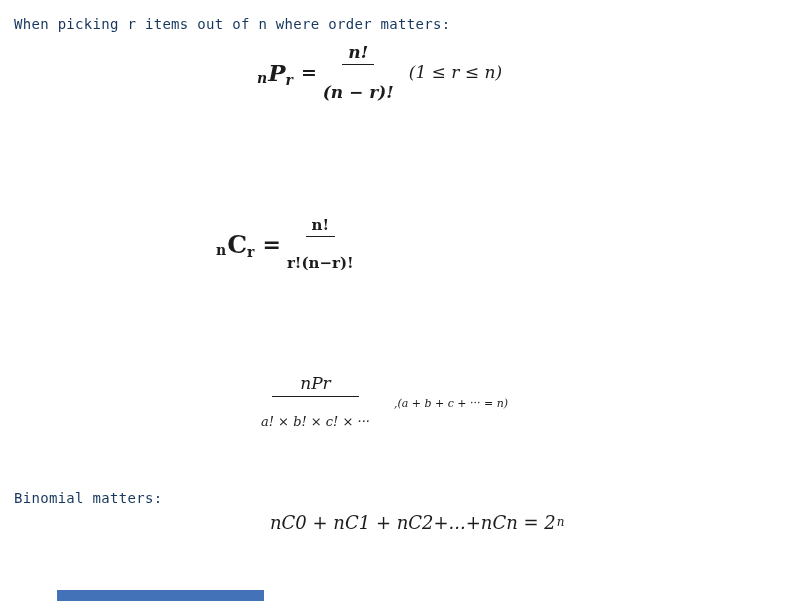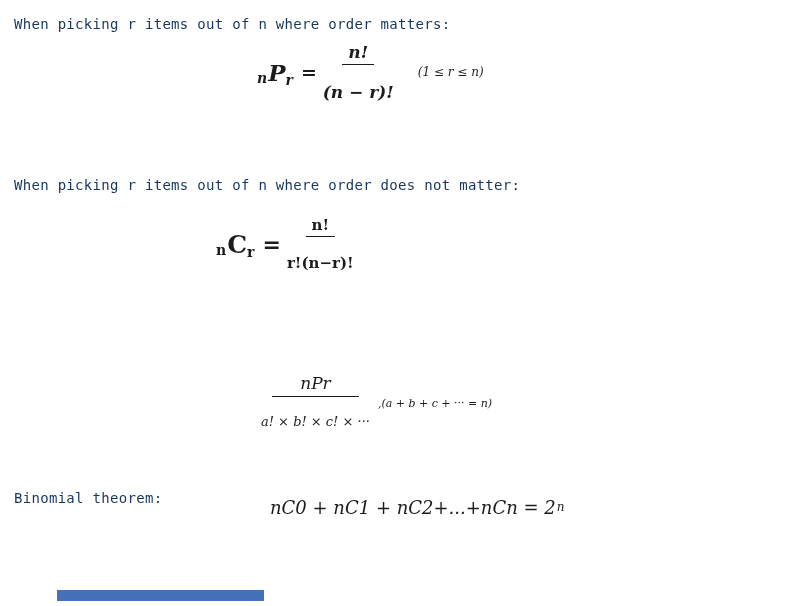--- a/index.html
+++ b/index.html
@@ -42,36 +42,36 @@
   .subr { font-size:14px; position:relative; top:8px; margin-right:2px; }
   .eq { font-size:19px; margin:0 6px; }
 
   .frac { display:inline-flex; flex-direction:column; align-items:center; }
   .frac .num { border-bottom:1.6px solid #1c1c1c; padding:0 6px 2px; }
   .frac .den { padding-top:17px; }
 
   
   #f-perm { left:257px; top:46px; height:52px; }
   #f-perm .num, #f-perm .den { font-size:17px; }
-  #f-perm .cond { font-size:12px; margin-left:24px;font-style:italic; }
+  #f-perm .cond { font-size:17px; margin-left:15px;font-style:italic; }
 
   
   #f-comb { left:216px; top:219px; height:50px; }
   #f-comb .bigletter { font-size:25px; }
   #f-comb .eq { font-size:22px; }
   #f-comb .num, #f-comb .den { font-size:15px; }
 
   
-  #f-rep { left:261px; top:376px; height:50px; }
+  #f-rep { left:261px; top:376px; height:50px;gap:16px; }
   #f-rep .num { font-size:17px; padding:0 28px 3px; }
   #f-rep .den { font-size:13px; }
   #f-rep .tail { font-size:11px; margin-left:8px; position:relative; top:2px; }
 
   
-  #f-binom { left:270px; top:493px; height:28px; font-size:18px; }
+  #f-binom { left:270px; top:508px; height:28px; font-size:18px; }
   #f-binom .exp { font-size:12px; vertical-align:super; margin-left:1px; }
 
   .selection-bar {
     position:absolute;
     left:57px; top:590px;
     width:207px; height:11px;
   }
 </style>
 </head>
 <body>
@@ -85,21 +85,20 @@
     <span class="bigletter bi">P</span>
     <span class="subr bi">r</span>
     <span class="eq b">=</span>
     <span class="frac bi">
       <span class="num">n!</span>
       <span class="den">(n − r)!</span>
     </span>
     <span class="cond i">(1 ≤ r ≤ n)</span>
   </div>
 
-  <div class="heading" id="h-comb">When picking r items out of n where order does not matter:</div>
 
   <div class="formula" id="f-comb">
     <span class="presub b">n</span>
     <span class="bigletter b">C</span>
     <span class="subr b">r</span>
     <span class="eq b">=</span>
     <span class="frac b">
       <span class="num">n!</span>
       <span class="den">r!(n−r)!</span>
     </span>
@@ -107,21 +106,21 @@
 
 
   <div class="formula" id="f-rep">
     <span class="frac i">
       <span class="num">nPr</span>
       <span class="den">a! × b! × c! × ···</span>
     </span>
     <span class="tail i">,(a + b + c + ··· = n)</span>
   </div>
 
-  <div class="heading" id="h-binom">Binomial theorem:</div>
+  <div class="heading" id="h-binom">Binomial matters:</div>
 
   <div class="formula i" id="f-binom">
     <span>nC0 + nC1 + nC2+...+nCn = 2</span>
     <span class="exp">n</span>
   </div>
 
   <div class="selection-bar" style="background:#4372b8"></div>
 
 </main>
 

